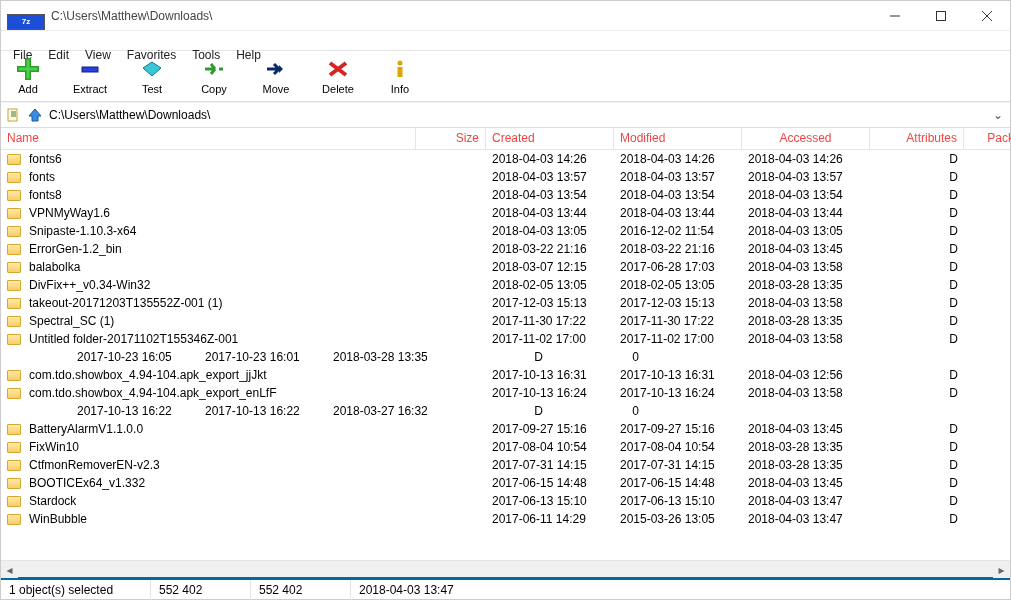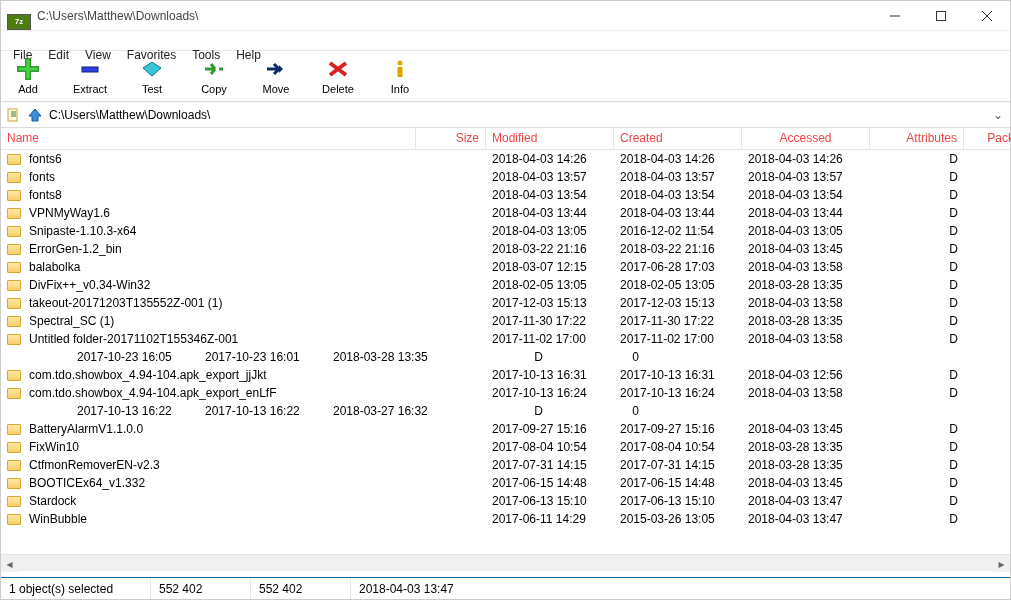--- a/index.html
+++ b/index.html
@@ -1,21 +1,21 @@
 <!DOCTYPE html>
 <html><head>
 <meta charset="utf-8">
 <style>
   * { box-sizing: border-box; }
   html, body { margin: 0; padding: 0; width: 1011px; height: 600px; overflow: hidden; font-family: "Segoe UI", Tahoma, sans-serif; font-size: 12px; background: #fff; color: #000; }
   .window { width: 1011px; height: 600px; display: flex; flex-direction: column; border: 1px solid #ccc; }
 
   
   .titlebar { height: 30px; display: flex; align-items: center; padding-left: 6px; background: #fff; border-bottom: 1px solid #eee; }
-  .titlebar .app-icon { width: 24px; height: 16px; background: #4d7c0f; color: #fff; font-size: 8px; font-weight: bold; display: flex; align-items: center; justify-content: center; border: 1px solid #555; margin-right: 6px; margin-top: 12px; }
+  .titlebar .app-icon { width: 38px; height: 16px; background: #1d4ed8; color: #fff; font-size: 8px; font-weight: bold; display: flex; align-items: center; justify-content: center; border: 1px solid #555; margin-right: 6px; margin-top: 12px; }
   .titlebar .title { flex: 1; color: #444; }
   .win-controls { display: flex; }
   .win-btn { width: 46px; height: 30px; display: flex; align-items: center; justify-content: center; color: #444; }
 
   
   .menubar { height: 20px; display: flex; align-items: center; padding: 0 4px; border-bottom: 1px solid #e5e5e5; }
   .menu-item { padding: 2px 8px; color: #222; margin-top: 28px; }
 
   
   .toolbar { display: flex; padding: 4px 6px 2px 6px; gap: 20px; border-bottom: 1px solid #ddd; }
@@ -52,21 +52,21 @@
   .cell.attr     { flex: 0 0 94px;  text-align: right; }
   .cell.psize    { flex: 0 0 96px;  text-align: right; }
   .folder-icon { width: 14px; height: 11px; background: linear-gradient(#ffe9a8, #f7ce68); border: 1px solid #d6a92e; border-radius: 1px; flex-shrink: 0; }
 
   .hscroll { height: 17px; background: #f0f0f0; border-top: 1px solid #e5e5e5; position: relative; }
   .hscroll .arrow { position: absolute; top: 0; width: 17px; height: 17px; display:flex; align-items:center; justify-content:center; color:#666; background:#f0f0f0; }
   .hscroll .arrow.left { left: 0; }
   .hscroll .arrow.right { right: 0; }
 
   
-  .status { height: 22px; display: flex; align-items: center; border-top: 1px solid #0369a1; font-size: 12px; margin-top: 6px; }
+  .status { height: 22px; display: flex; align-items: center; border-top: 3px solid #0369a1; font-size: 12px; }
   .status .pane { padding: 3px 8px; border-right: 1px solid #e5e5e5; min-width: 100px; }
   .status .pane.wide { flex: 0 0 150px; }
 </style>
 </head>
 <body>
 
 <div class="window">
 
   <div class="titlebar">
     <div class="app-icon">7z</div>
@@ -175,22 +175,22 @@
         </svg>
     </span>
     <span class="path">C:\Users\Matthew\Downloads\</span>
     <span class="chev">⌄</span>
   </div>
 
   <div class="list-wrap">
     <div class="columns">
       <div class="col name">Name</div>
       <div class="col size">Size</div>
+      <div class="col created">Created</div>
       <div class="col modified">Modified</div>
-      <div class="col created">Created</div>
       <div class="col accessed">Accessed</div>
       <div class="col attr">Attributes</div>
       <div class="col psize">Packed Size</div>
     </div>
     <div class="body" id="rows">
         <div class="row">
           <div class="cell name">
             <span class="folder-icon"></span>
             <span>fonts6</span>
           </div>

